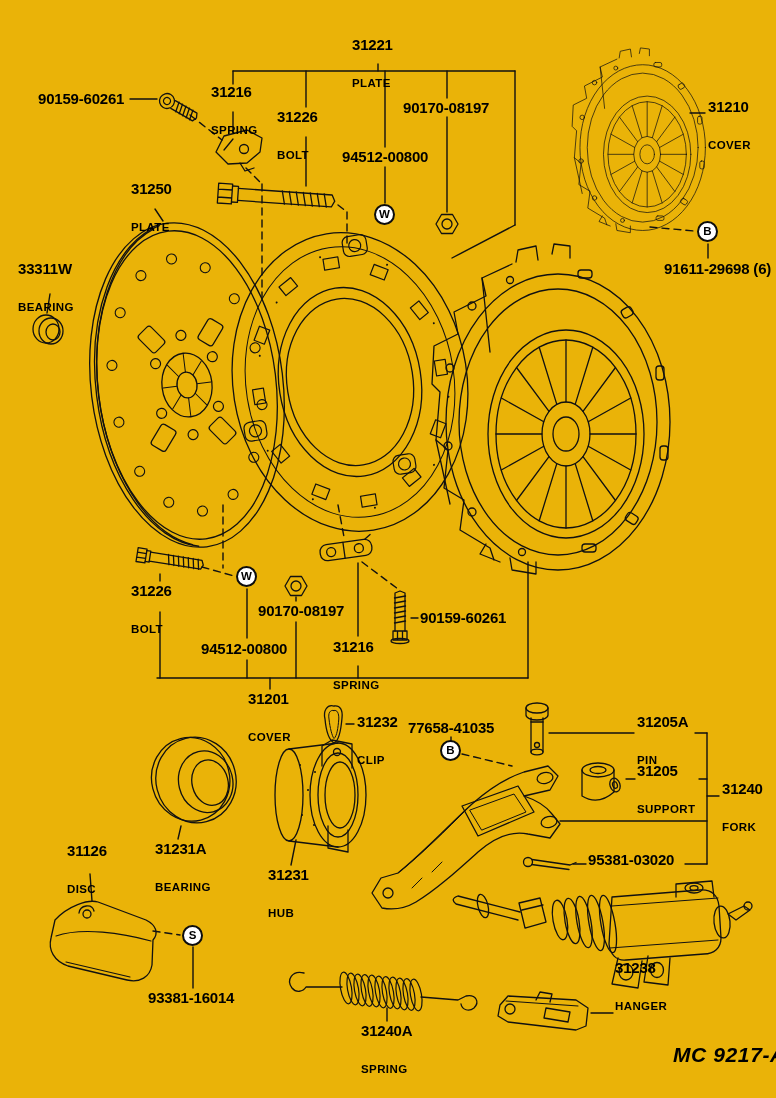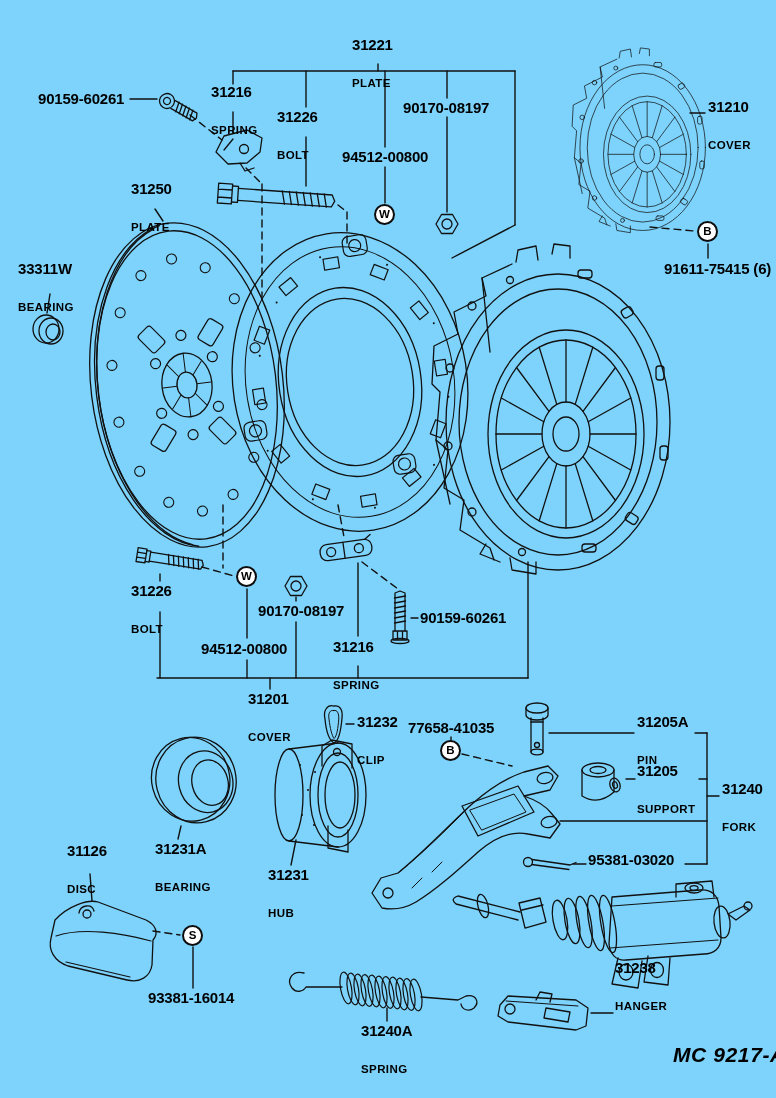--- a/index.html
+++ b/index.html
@@ -1,16 +1,16 @@
 <!DOCTYPE html>
 <html><head>
 <meta charset="utf-8">
 <style>
   html,body{margin:0;padding:0;background:#e8e8e8;}
-  #page{position:relative;width:776px;height:1098px;background:#7dd3fc;overflow:hidden;
+  #page{position:relative;width:776px;height:1098px;background:#eab308;overflow:hidden;
         font-family:"Liberation Sans",sans-serif;}
   #art{position:absolute;left:0;top:0;}
   .lbl{position:absolute;color:#000;font:700 15px/1.05 "Liberation Sans",sans-serif;
        letter-spacing:-0.2px;white-space:nowrap;}
   .lbl .sub{display:block;font-size:11.5px;letter-spacing:0.4px;margin-top:24px;}
   .mk{position:absolute;width:21px;height:21px;border:2.2px solid #0d0d0d;border-radius:50%;
       box-sizing:border-box;text-align:center;color:#000;
       font:700 11.5px/16.5px "Liberation Sans",sans-serif;background:#fff;}
   .code{font-size:21px;letter-spacing:0.6px;font-style:italic;}
 </style>
@@ -433,21 +433,21 @@
 <div class="lbl" style="left:342px;top:149px">
   <span>94512-00800</span>
 </div>
 
 <div class="lbl" style="left:708px;top:99px">
   <span>31210</span>
   <span class="sub">COVER</span>
 </div>
 
 <div class="lbl" style="left:664px;top:261px">
-  <span>91611-75415 (6)</span>
+  <span>91611-29698 (6)</span>
 </div>
 
 <div class="lbl" style="left:131px;top:181px">
   <span>31250</span>
   <span class="sub">PLATE</span>
 </div>
 
 <div class="lbl" style="left:18px;top:261px">
   <span>33311W</span>
   <span class="sub">BEARING</span>

